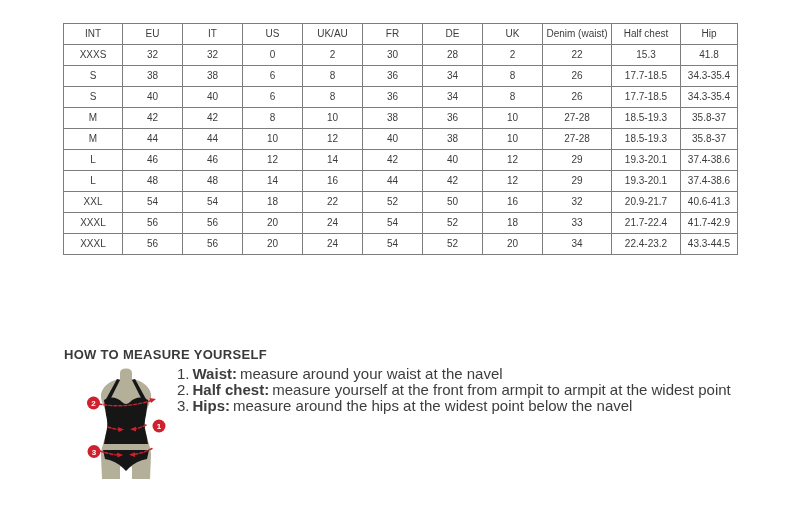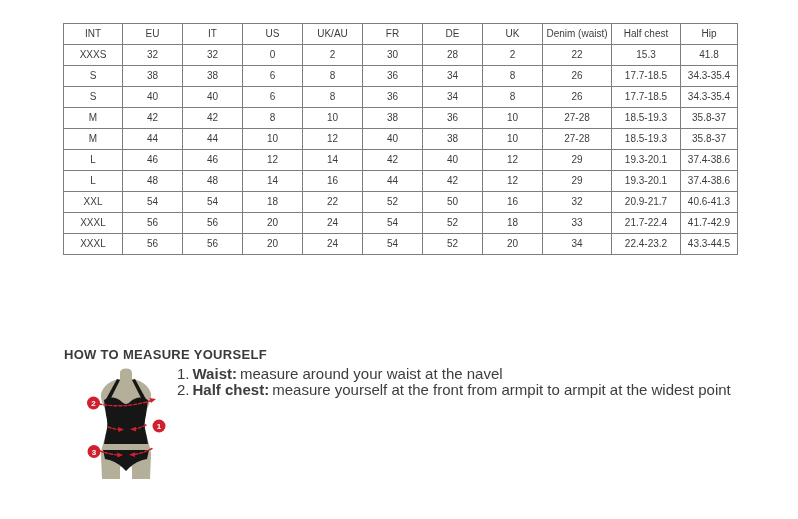--- a/index.html
+++ b/index.html
@@ -266,13 +266,16 @@
   </svg>
 </div>
 
 <ol class="steps">
   <li>
     <span class="num">1.</span><span class="lbl">Waist:</span><span class="txt">measure around your waist at the navel</span>
   </li>
   <li>
     <span class="num">2.</span><span class="lbl">Half chest:</span><span class="txt">measure yourself at the front from armpit to armpit at the widest point</span>
   </li>
+  <li>
+    <span class="num">3.</span><span class="lbl">Hips:</span><span class="txt">measure around the hips at the widest point below the navel</span>
+  </li>
 </ol>
 
 </body></html>

